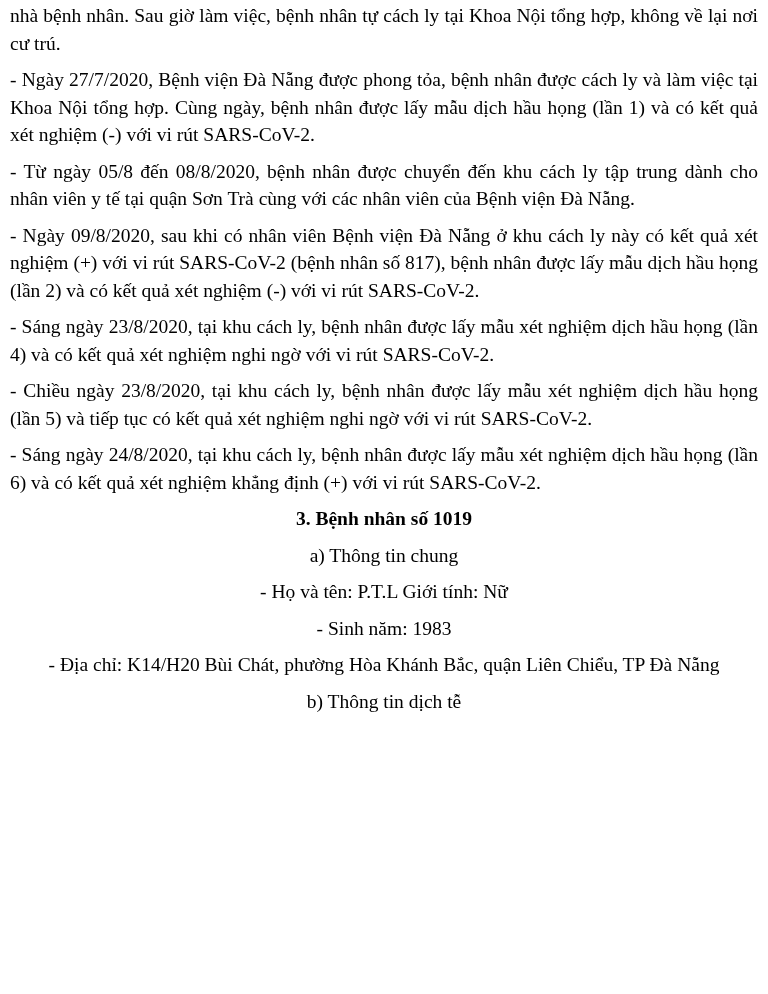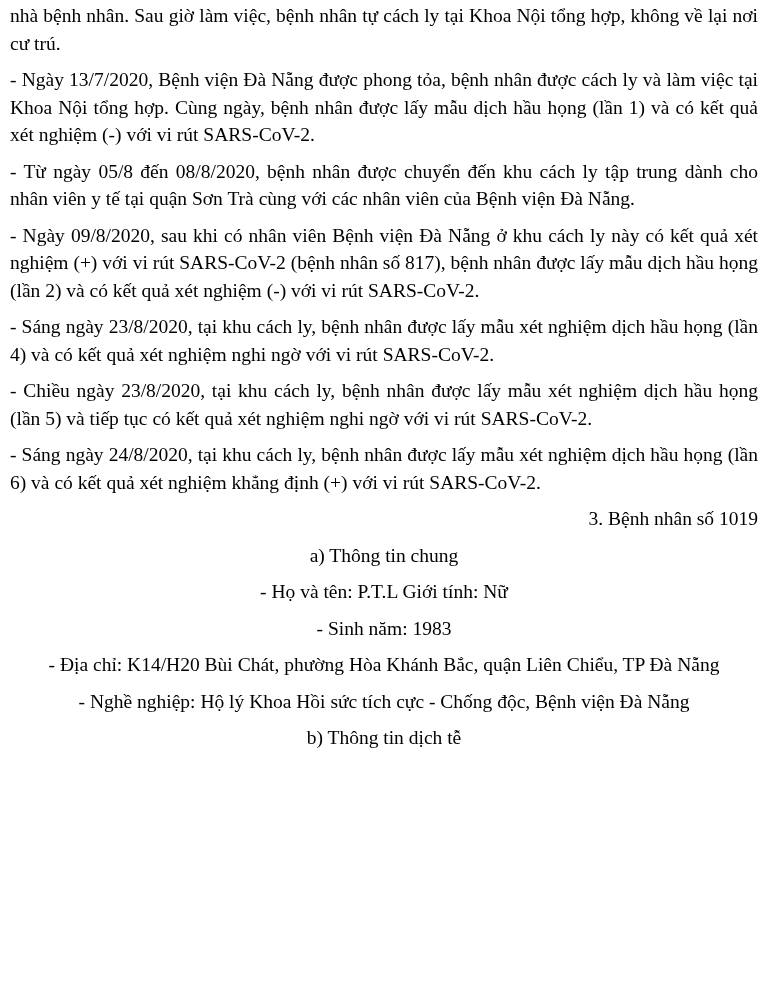--- a/index.html
+++ b/index.html
@@ -18,38 +18,37 @@
     font-size: 19.5px;
     line-height: 27.5px;
     color: #000000;
   }
   .page p {
     margin: 0 0 9px 0;
     text-align: justify;
     text-justify: inter-word;
   }
   .page p.heading {
-    font-weight: normal;
-    text-align: right;
+    font-weight: bold;
+    text-align: center;
   }
   .page p.single {
     text-align: center;
   }
 </style>
 </head>
 <body>
 
 <div class="page">
   <p>nhà bệnh nhân. Sau giờ làm việc, bệnh nhân tự cách ly tại Khoa Nội tổng hợp, không về lại nơi cư trú.</p>
-  <p>- Ngày 13/7/2020, Bệnh viện Đà Nẵng được phong tỏa, bệnh nhân được cách ly và làm việc tại Khoa Nội tổng hợp. Cùng ngày, bệnh nhân được lấy mẫu dịch hầu họng (lần 1) và có kết quả xét nghiệm (-) với vi rút SARS-CoV-2.</p>
+  <p>- Ngày 27/7/2020, Bệnh viện Đà Nẵng được phong tỏa, bệnh nhân được cách ly và làm việc tại Khoa Nội tổng hợp. Cùng ngày, bệnh nhân được lấy mẫu dịch hầu họng (lần 1) và có kết quả xét nghiệm (-) với vi rút SARS-CoV-2.</p>
   <p>- Từ ngày 05/8 đến 08/8/2020, bệnh nhân được chuyển đến khu cách ly tập trung dành cho nhân viên y tế tại quận Sơn Trà cùng với các nhân viên của Bệnh viện Đà Nẵng.</p>
   <p>- Ngày 09/8/2020, sau khi có nhân viên Bệnh viện Đà Nẵng ở khu cách ly này có kết quả xét nghiệm (+) với vi rút SARS-CoV-2 (bệnh nhân số 817), bệnh nhân được lấy mẫu dịch hầu họng (lần 2) và có kết quả xét nghiệm (-) với vi rút SARS-CoV-2.</p>
   <p>- Sáng ngày 23/8/2020, tại khu cách ly, bệnh nhân được lấy mẫu xét nghiệm dịch hầu họng (lần 4) và có kết quả xét nghiệm nghi ngờ với vi rút SARS-CoV-2.</p>
   <p>- Chiều ngày 23/8/2020, tại khu cách ly, bệnh nhân được lấy mẫu xét nghiệm dịch hầu họng (lần 5) và tiếp tục có kết quả xét nghiệm nghi ngờ với vi rút SARS-CoV-2.</p>
   <p>- Sáng ngày 24/8/2020, tại khu cách ly, bệnh nhân được lấy mẫu xét nghiệm dịch hầu họng (lần 6) và có kết quả xét nghiệm khẳng định (+) với vi rút SARS-CoV-2.</p>
   <p class="heading">3. Bệnh nhân số 1019</p>
   <p class="single">a) Thông tin chung</p>
   <p class="single">- Họ và tên: P.T.L Giới tính: Nữ</p>
   <p class="single">- Sinh năm: 1983</p>
   <p class="single">- Địa chỉ: K14/H20 Bùi Chát, phường Hòa Khánh Bắc, quận Liên Chiểu, TP Đà Nẵng</p>
-  <p class="single">- Nghề nghiệp: Hộ lý Khoa Hồi sức tích cực - Chống độc, Bệnh viện Đà Nẵng</p>
   <p class="single">b) Thông tin dịch tễ</p>
 </div>
 
 </body></html>

